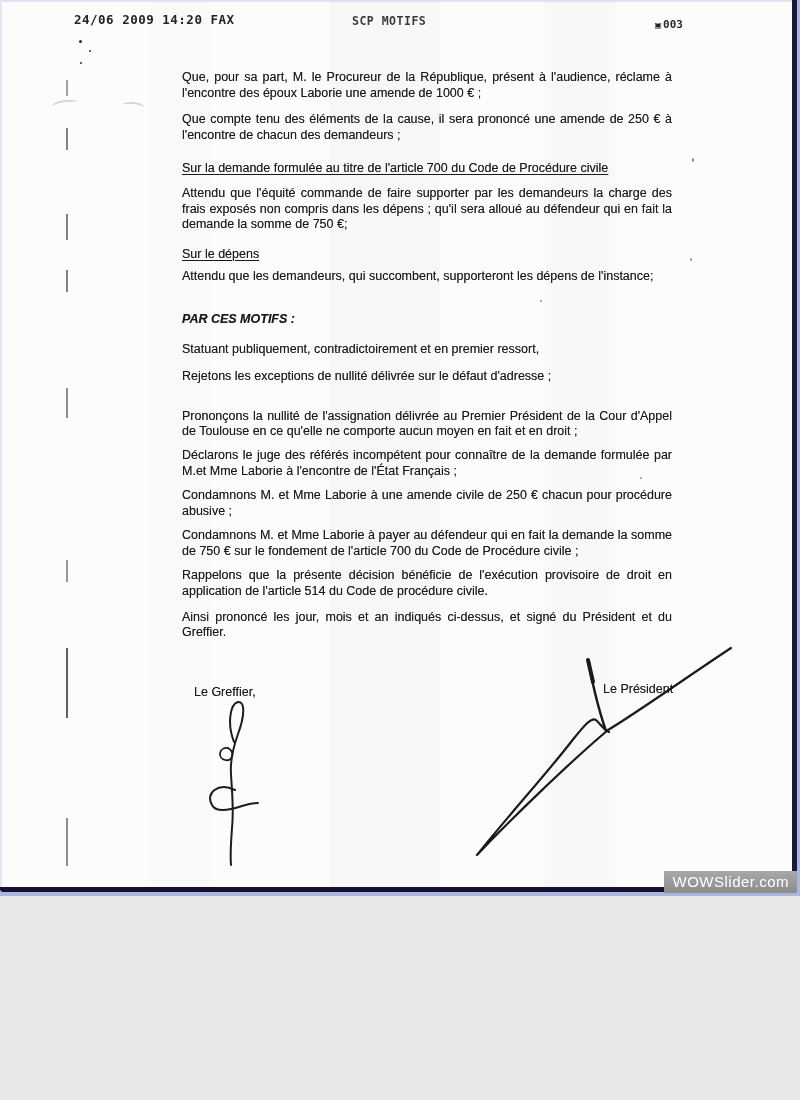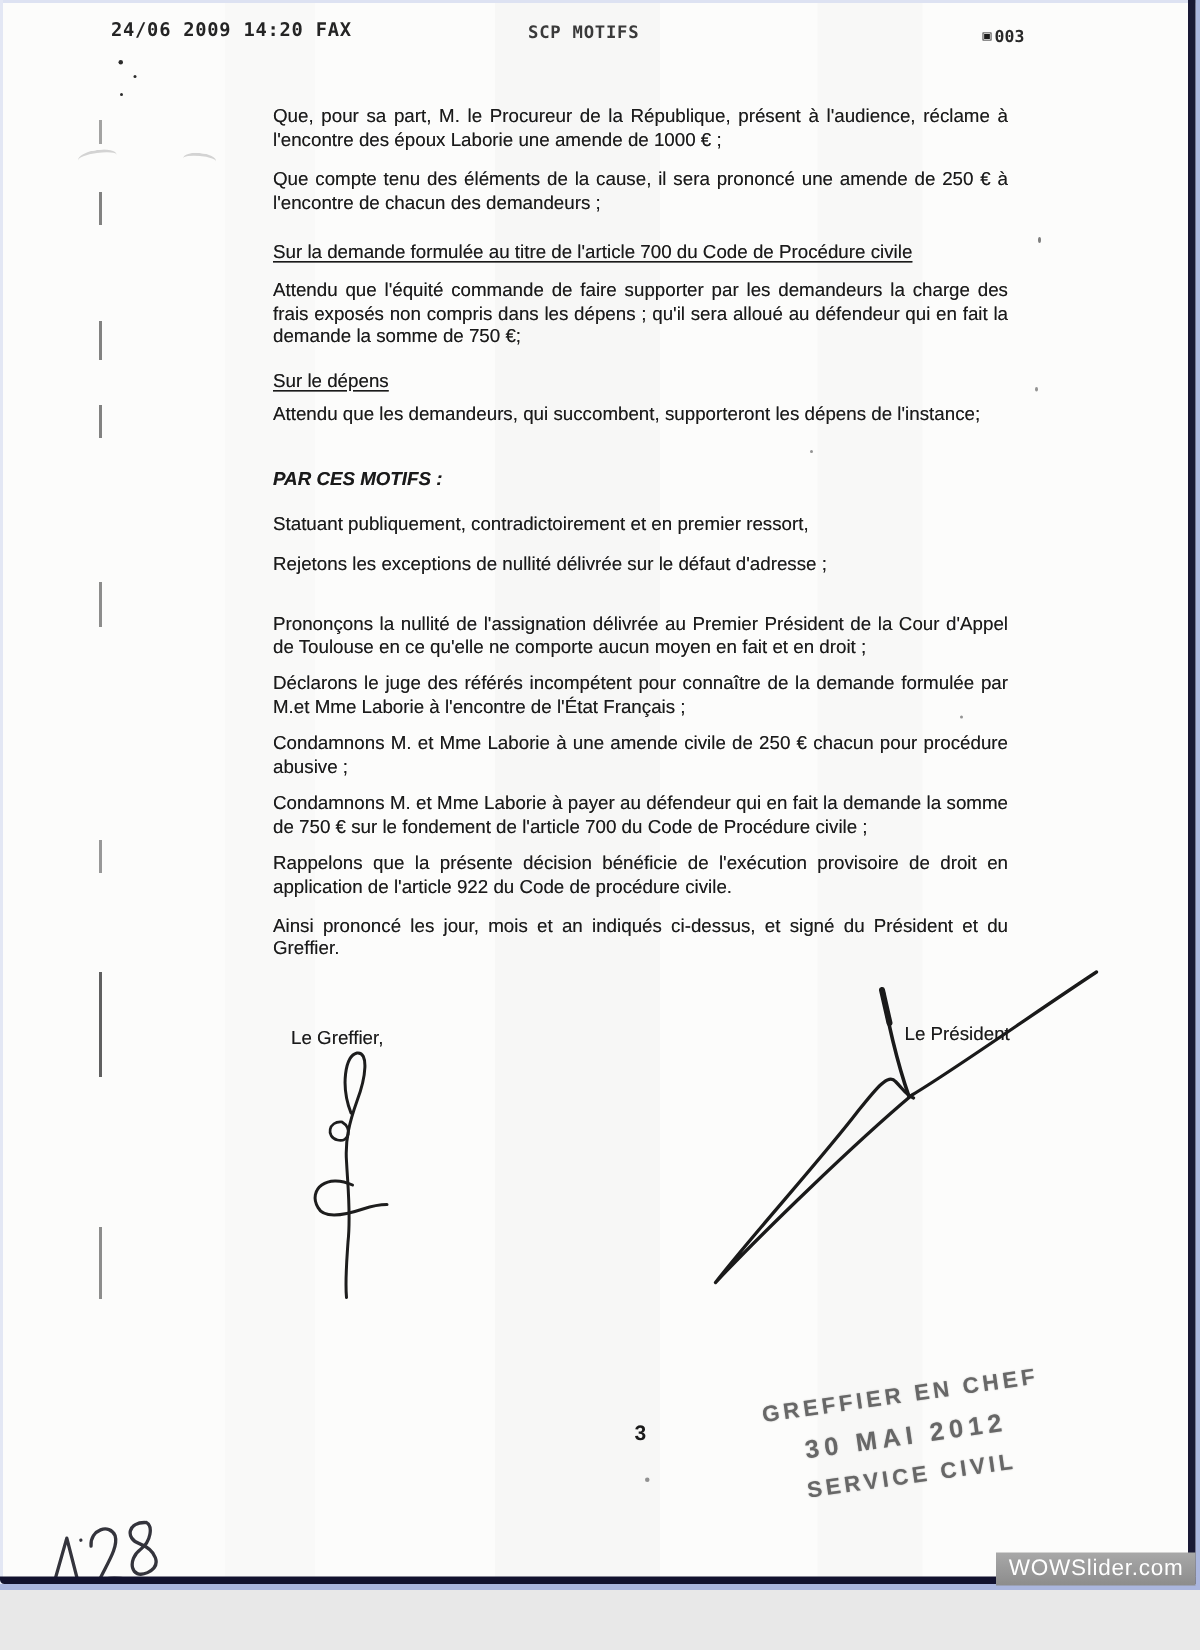--- a/index.html
+++ b/index.html
@@ -1,17 +1,17 @@
 <!DOCTYPE html>
 <html><head>
 <meta charset="utf-8">
 <style>
   html,body{margin:0;padding:0;background:#e8e8e8;}
   .page{
-    position:relative;width:800px;height:1060px;overflow:hidden;
+    position:relative;width:800px;height:896px;overflow:hidden;
     background:#fcfcfb;
     font-family:"Liberation Sans", sans-serif;
     color:#1a1a1a;
     box-sizing:border-box;
   }
   
   .streak{position:absolute;top:0;bottom:0;pointer-events:none;}
   .s1{left:330px;width:110px;background:rgba(0,0,0,0.018);}
   .s2{left:545px;width:70px;background:rgba(0,0,0,0.014);}
   .s3{left:150px;width:60px;background:rgba(0,0,0,0.010);}
@@ -94,21 +94,21 @@
     <p class="blk" style="margin-top:9px;">Attendu que l'équité commande de faire supporter par les demandeurs la charge des frais exposés non compris dans les dépens ; qu'il sera alloué au défendeur qui en fait la demande la somme de 750 €;</p>
     <p class="blk u" style="margin-top:14px;">Sur le dépens</p>
     <p class="blk" style="margin-top:7px;">Attendu que les demandeurs, qui succombent, supporteront les dépens de l'instance;</p>
     <p class="blk b" style="margin-top:27px;">PAR CES MOTIFS :</p>
     <p class="blk" style="margin-top:14px;">Statuant publiquement, contradictoirement et en premier ressort,</p>
     <p class="blk" style="margin-top:12px;">Rejetons les exceptions de nullité délivrée sur le défaut d'adresse ;</p>
     <p class="blk" style="margin-top:24px;">Prononçons la nullité de l'assignation délivrée au Premier Président de la Cour d'Appel de Toulouse en ce qu'elle ne comporte aucun moyen en fait et en droit ;</p>
     <p class="blk" style="margin-top:8px;">Déclarons le juge des référés incompétent pour connaître de la demande formulée par M.et Mme Laborie à l'encontre de l'État Français ;</p>
     <p class="blk" style="margin-top:9px;">Condamnons M. et Mme Laborie à une amende civile de 250 € chacun pour procédure abusive ;</p>
     <p class="blk" style="margin-top:9px;">Condamnons M. et Mme Laborie à payer au défendeur qui en fait la demande la somme de 750 € sur le fondement de l'article 700 du Code de Procédure civile ;</p>
-    <p class="blk" style="margin-top:9px;">Rappelons que la présente décision bénéficie de l'exécution provisoire de droit en application de l'article 922 du Code de procédure civile.</p>
+    <p class="blk" style="margin-top:9px;">Rappelons que la présente décision bénéficie de l'exécution provisoire de droit en application de l'article 514 du Code de procédure civile.</p>
     <p class="blk" style="margin-top:10px;">Ainsi prononcé les jour, mois et an indiqués ci-dessus, et signé du Président et du Greffier.</p>
   </div>
 
   <span class="sig-label sig-greffier-label">Le Greffier,</span>
   <span class="sig-label sig-president-label">Le Président</span>
 
   <svg class="sig-svg" style="left:200px;top:698px;" width="70" height="172" viewBox="0 0 70 172">
     <g fill="none" stroke="#1d1d1d" stroke-linecap="round" stroke-linejoin="round">
       <path stroke-width="2" d="M 34,44 C 27,26 30,6 38,4 C 46,3 44,20 38,36 C 33,50 30,62 31,76 C 32,95 34,112 32,130 C 31,145 30,156 31,167"></path>
       <path stroke-width="1.8" d="M 28,50 C 19,49 17,60 25,62 C 33,64 35,54 28,50"></path>

